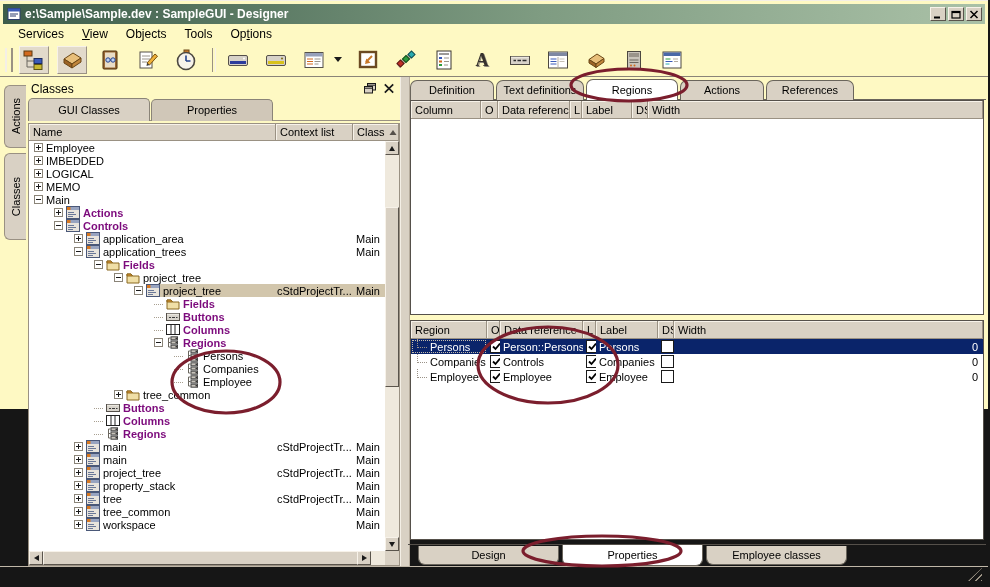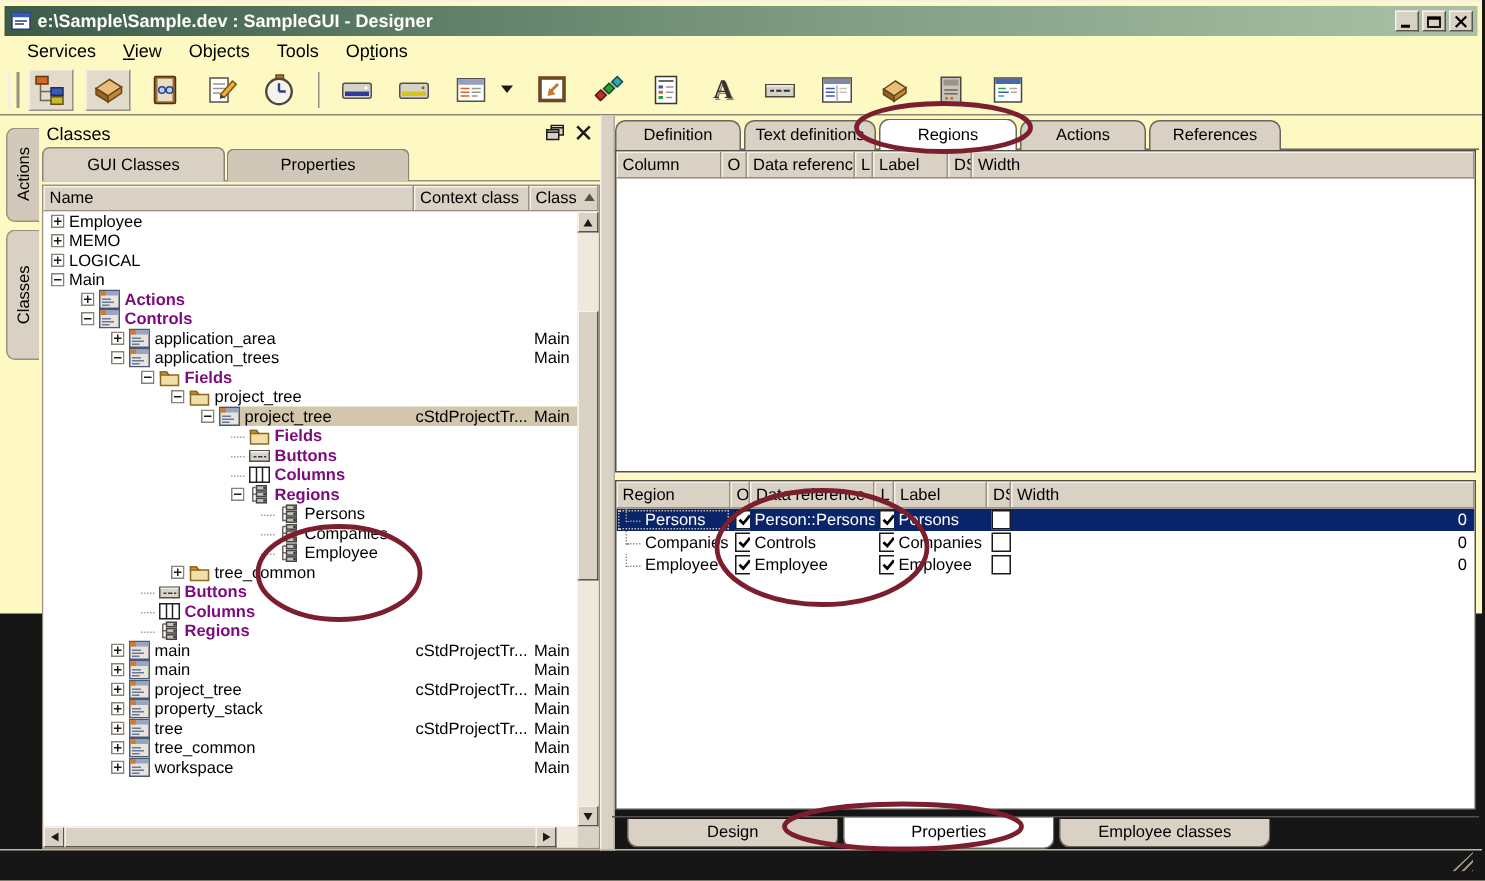--- a/index.html
+++ b/index.html
@@ -360,21 +360,21 @@
                 <svg viewBox="0 0 10 9">
                   <path d="M1.5 1 L8.5 8 M8.5 1 L1.5 8" stroke="#1a1a1a" stroke-width="1.4"></path>
                 </svg>
               </button>
           </span>
         </div>
         <div id="dock-tabs"><span class="dtab active">GUI Classes</span><span class="dtab">Properties</span></div>
         <div class="treewrap">
           <div id="dock-cols">
               <span class="hcell" style="width: 247px;">Name</span>
-              <span class="hcell" style="width: 77px;">Context class</span>
+              <span class="hcell" style="width: 77px;">Context list</span>
               <span class="hcell flex">Class<span><svg width="8" height="7" viewBox="0 0 8 7" style="margin-left:4px">
                     <path d="M4 1 L7.5 6 H0.5 Z" fill="#55504a"></path>
                   </svg></span></span>
             </div>
           <div id="tree-body">
               <div class="trow">
                 <span class="pad" style="width: 5px;"></span>
                 <span class="exp">
                   <svg viewBox="0 0 9 9">
                     <rect x="0.5" y="0.5" width="8" height="8" fill="#fff" stroke="#8a8478"></rect>
@@ -384,31 +384,41 @@
                 <span class="tlabel">Employee</span>
               </div>
               <div class="trow">
                 <span class="pad" style="width: 5px;"></span>
                 <span class="exp">
                   <svg viewBox="0 0 9 9">
                     <rect x="0.5" y="0.5" width="8" height="8" fill="#fff" stroke="#8a8478"></rect>
                     <path d="M2 4.5h5M4.5 2v5" stroke="#1a1a1a"></path>
                   </svg>
                 </span>
+                <span class="tlabel">IMBEDDED</span>
+              </div>
+              <div class="trow">
+                <span class="pad" style="width: 5px;"></span>
+                <span class="exp">
+                  <svg viewBox="0 0 9 9">
+                    <rect x="0.5" y="0.5" width="8" height="8" fill="#fff" stroke="#8a8478"></rect>
+                    <path d="M2 4.5h5M4.5 2v5" stroke="#1a1a1a"></path>
+                  </svg>
+                </span>
+                <span class="tlabel">LOGICAL</span>
+              </div>
+              <div class="trow">
+                <span class="pad" style="width: 5px;"></span>
+                <span class="exp">
+                  <svg viewBox="0 0 9 9">
+                    <rect x="0.5" y="0.5" width="8" height="8" fill="#fff" stroke="#8a8478"></rect>
+                    <path d="M2 4.5h5M4.5 2v5" stroke="#1a1a1a"></path>
+                  </svg>
+                </span>
                 <span class="tlabel">MEMO</span>
-              </div>
-              <div class="trow">
-                <span class="pad" style="width: 5px;"></span>
-                <span class="exp">
-                  <svg viewBox="0 0 9 9">
-                    <rect x="0.5" y="0.5" width="8" height="8" fill="#fff" stroke="#8a8478"></rect>
-                    <path d="M2 4.5h5M4.5 2v5" stroke="#1a1a1a"></path>
-                  </svg>
-                </span>
-                <span class="tlabel">LOGICAL</span>
               </div>
               <div class="trow">
                 <span class="pad" style="width: 5px;"></span>
                 <span class="exp">
                   <svg viewBox="0 0 9 9">
                     <rect x="0.5" y="0.5" width="8" height="8" fill="#fff" stroke="#8a8478"></rect>
                     <path d="M2 4.5h5" stroke="#1a1a1a"></path>
                   </svg>
                 </span>
                 <span class="tlabel">Main</span>

